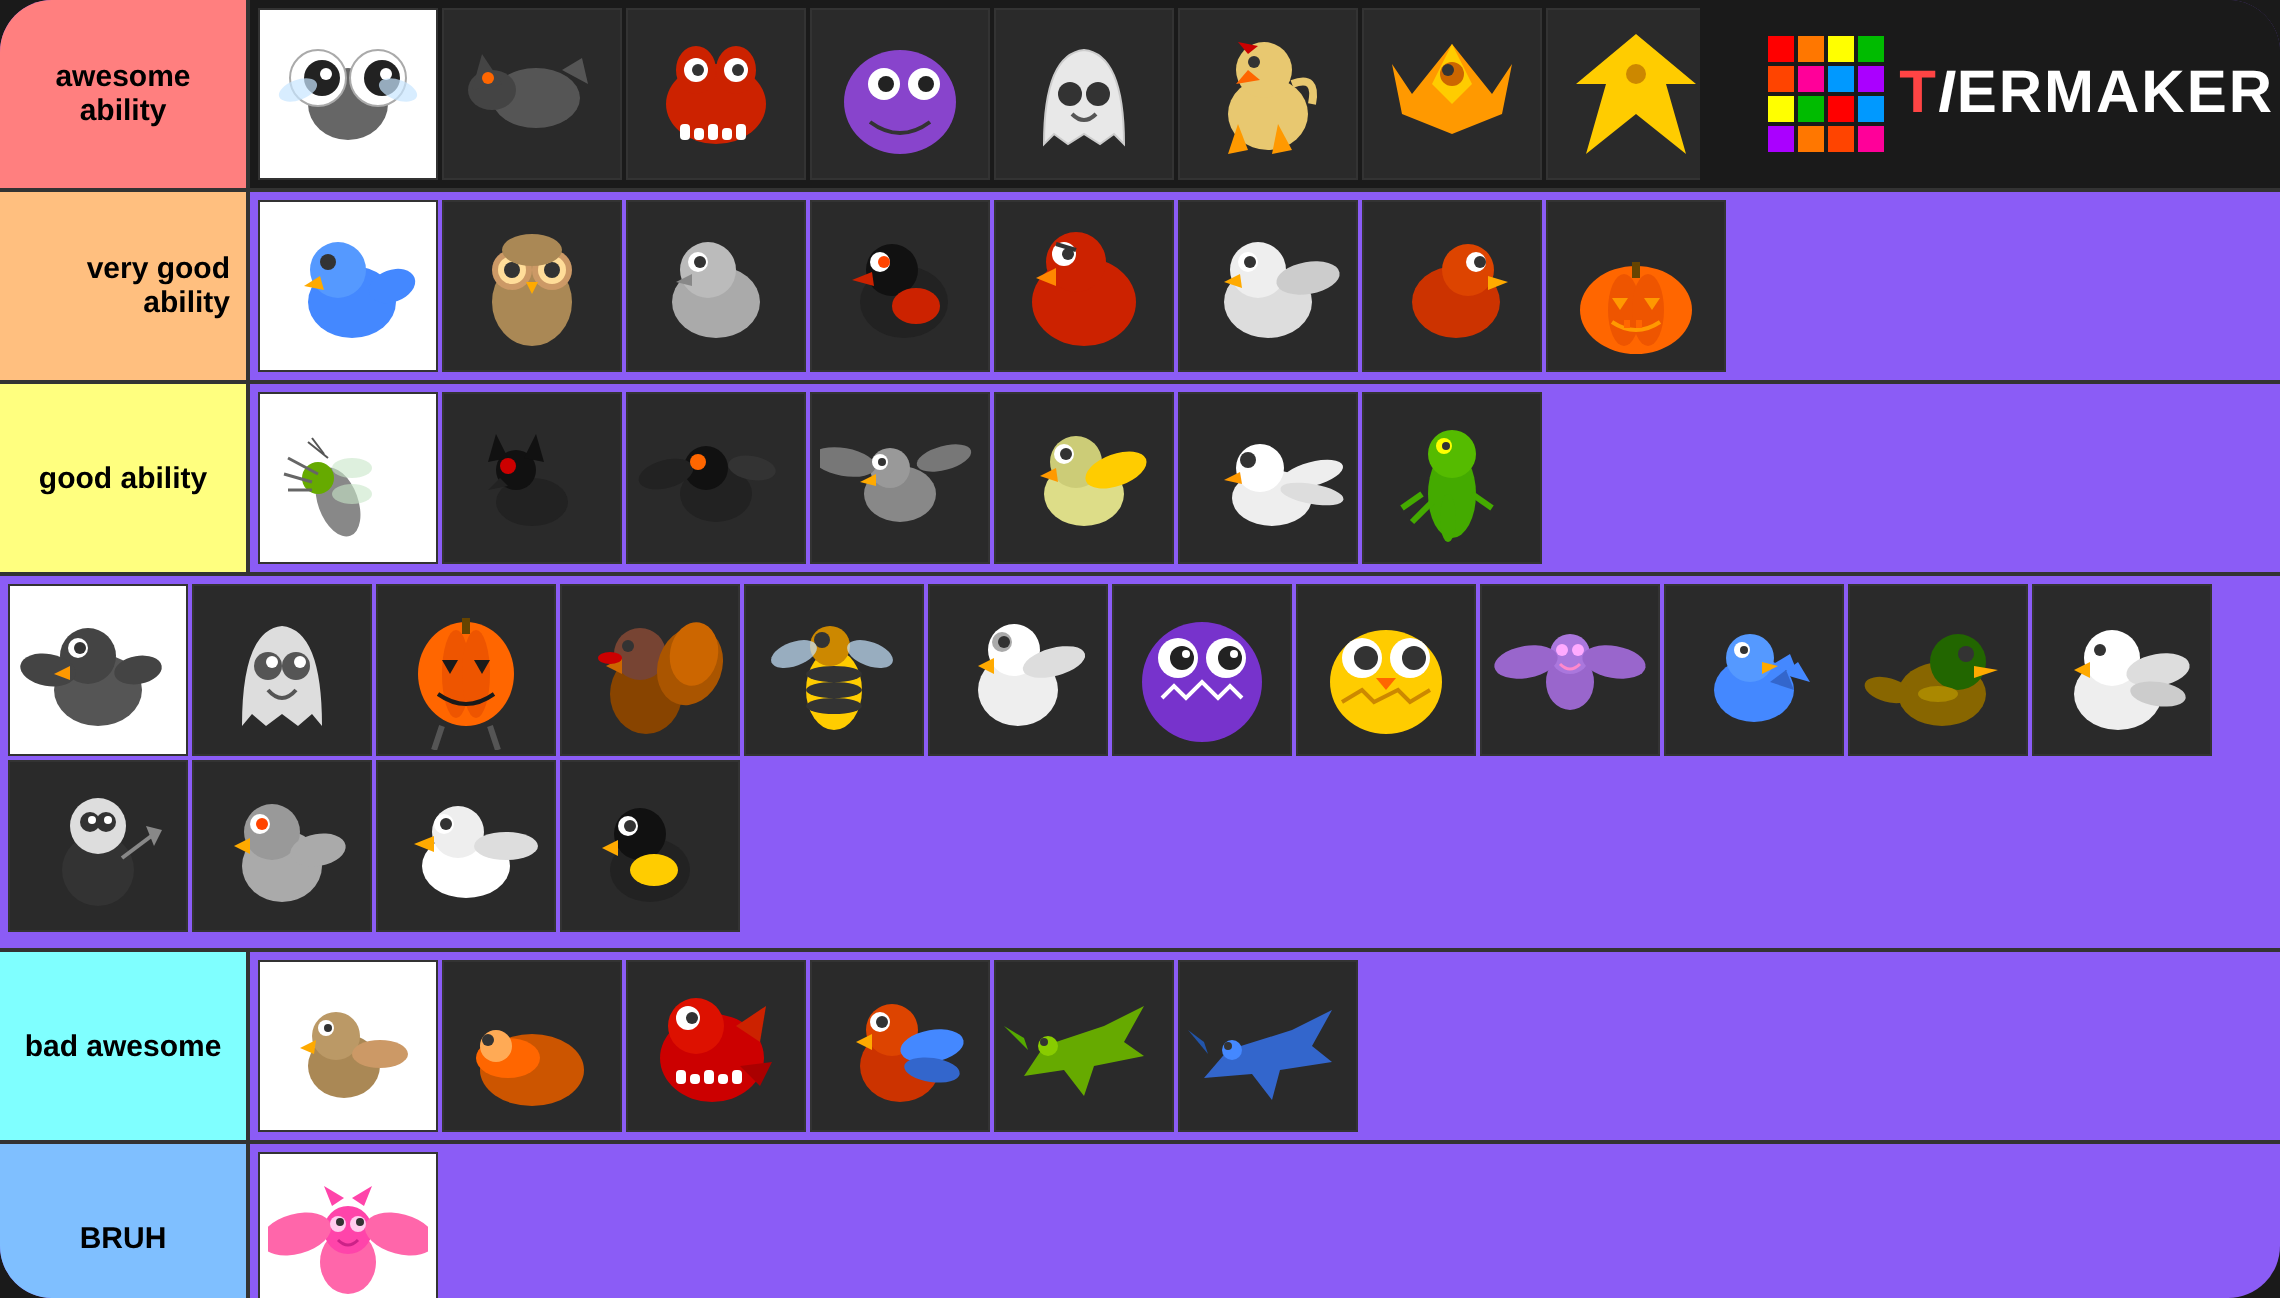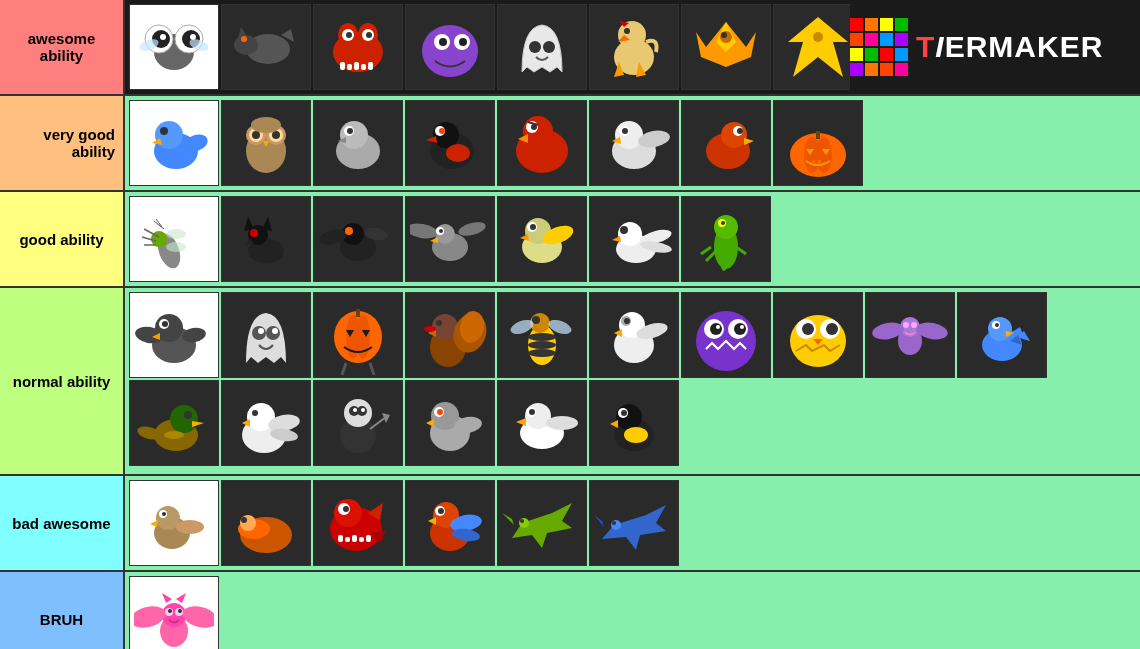--- a/index.html
+++ b/index.html
@@ -74,21 +74,21 @@
 
     .row-normal .tier-items {
       flex-wrap: wrap;
       align-content: flex-start;
     }
 
   </style>
 </head>
 <body>
 
-<div style="position:relative; width:1140px; height:649px; background:#86efac; overflow:hidden;">
+<div style="position:relative; width:1140px; height:649px; background:#8b5cf6; overflow:hidden;border-radius:26px;">
 
   <div style="display:flex; flex-direction:column; width:1140px;">
 
     <div class="tier-row row-awesome">
       <div class="tier-label">
         <span>awesome ability</span>
       </div>
       <div class="tier-items">
 
         <div class="tier-item" style="background:white;">
@@ -178,21 +178,21 @@
         </div>
 
         <div class="tier-item">
           <svg width="80" height="80" viewBox="0 0 80 80">
             <polygon points="40,10 70,35 55,35 65,70 40,50 15,70 25,35 10,35" fill="#ffcc00"></polygon>
             <circle cx="40" cy="30" r="5" fill="#cc8800"></circle>
           </svg>
         </div>
       </div>
 
-      <div style="position:absolute; top:0; right:0; width:290px; height:94px; display:flex; align-items:center; padding-right:26px; background:#1a1a1a;">
+      <div style="position:absolute; top:0; right:0; width:290px; height:94px; display:flex; align-items:center; justify-content:flex-end; padding-right:3px; background:#1a1a1a;">
         <div style="display:flex; align-items:center; gap:8px;">
           <div style="display:grid; grid-template-columns:repeat(4,13px); grid-template-rows:repeat(4,13px); gap:2px;">
             <div style="background:#ff0000; width:13px; height:13px;"></div>
             <div style="background:#ff7700; width:13px; height:13px;"></div>
             <div style="background:#ffff00; width:13px; height:13px;"></div>
             <div style="background:#00bb00; width:13px; height:13px;"></div>
             <div style="background:#ff4400; width:13px; height:13px;"></div>
             <div style="background:#ff0099; width:13px; height:13px;"></div>
             <div style="background:#0099ff; width:13px; height:13px;"></div>
             <div style="background:#aa00ff; width:13px; height:13px;"></div>
@@ -398,23 +398,20 @@
             <line x1="25" y1="48" x2="15" y2="55" stroke="#44aa00" stroke-width="3"></line>
             <line x1="30" y1="52" x2="20" y2="62" stroke="#44aa00" stroke-width="3"></line>
             <line x1="50" y1="48" x2="60" y2="55" stroke="#44aa00" stroke-width="3"></line>
             <ellipse cx="38" cy="60" rx="4" ry="12" fill="#44aa00"></ellipse>
           </svg>
         </div>
       </div>
     </div>
 
     <div class="tier-row row-normal" style="min-height:188px;">
-      <div class="tier-label">
-        <span>normal ability</span>
-      </div>
       <div class="tier-items" style="flex-wrap:wrap; align-content:flex-start;">
 
         <div class="tier-item">
           <svg width="80" height="80" viewBox="0 0 80 80">
             <ellipse cx="40" cy="50" rx="22" ry="18" fill="#555"></ellipse>
             <circle cx="35" cy="33" r="14" fill="#444"></circle>
             <ellipse cx="15" cy="40" rx="14" ry="8" fill="#444" transform="rotate(10,15,40)"></ellipse>
             <ellipse cx="60" cy="40" rx="12" ry="7" fill="#444" transform="rotate(-10,60,40)"></ellipse>
             <polygon points="26,38 18,42 26,45" fill="#ff9900"></polygon>
             <circle cx="30" cy="29" r="5" fill="white"></circle>

